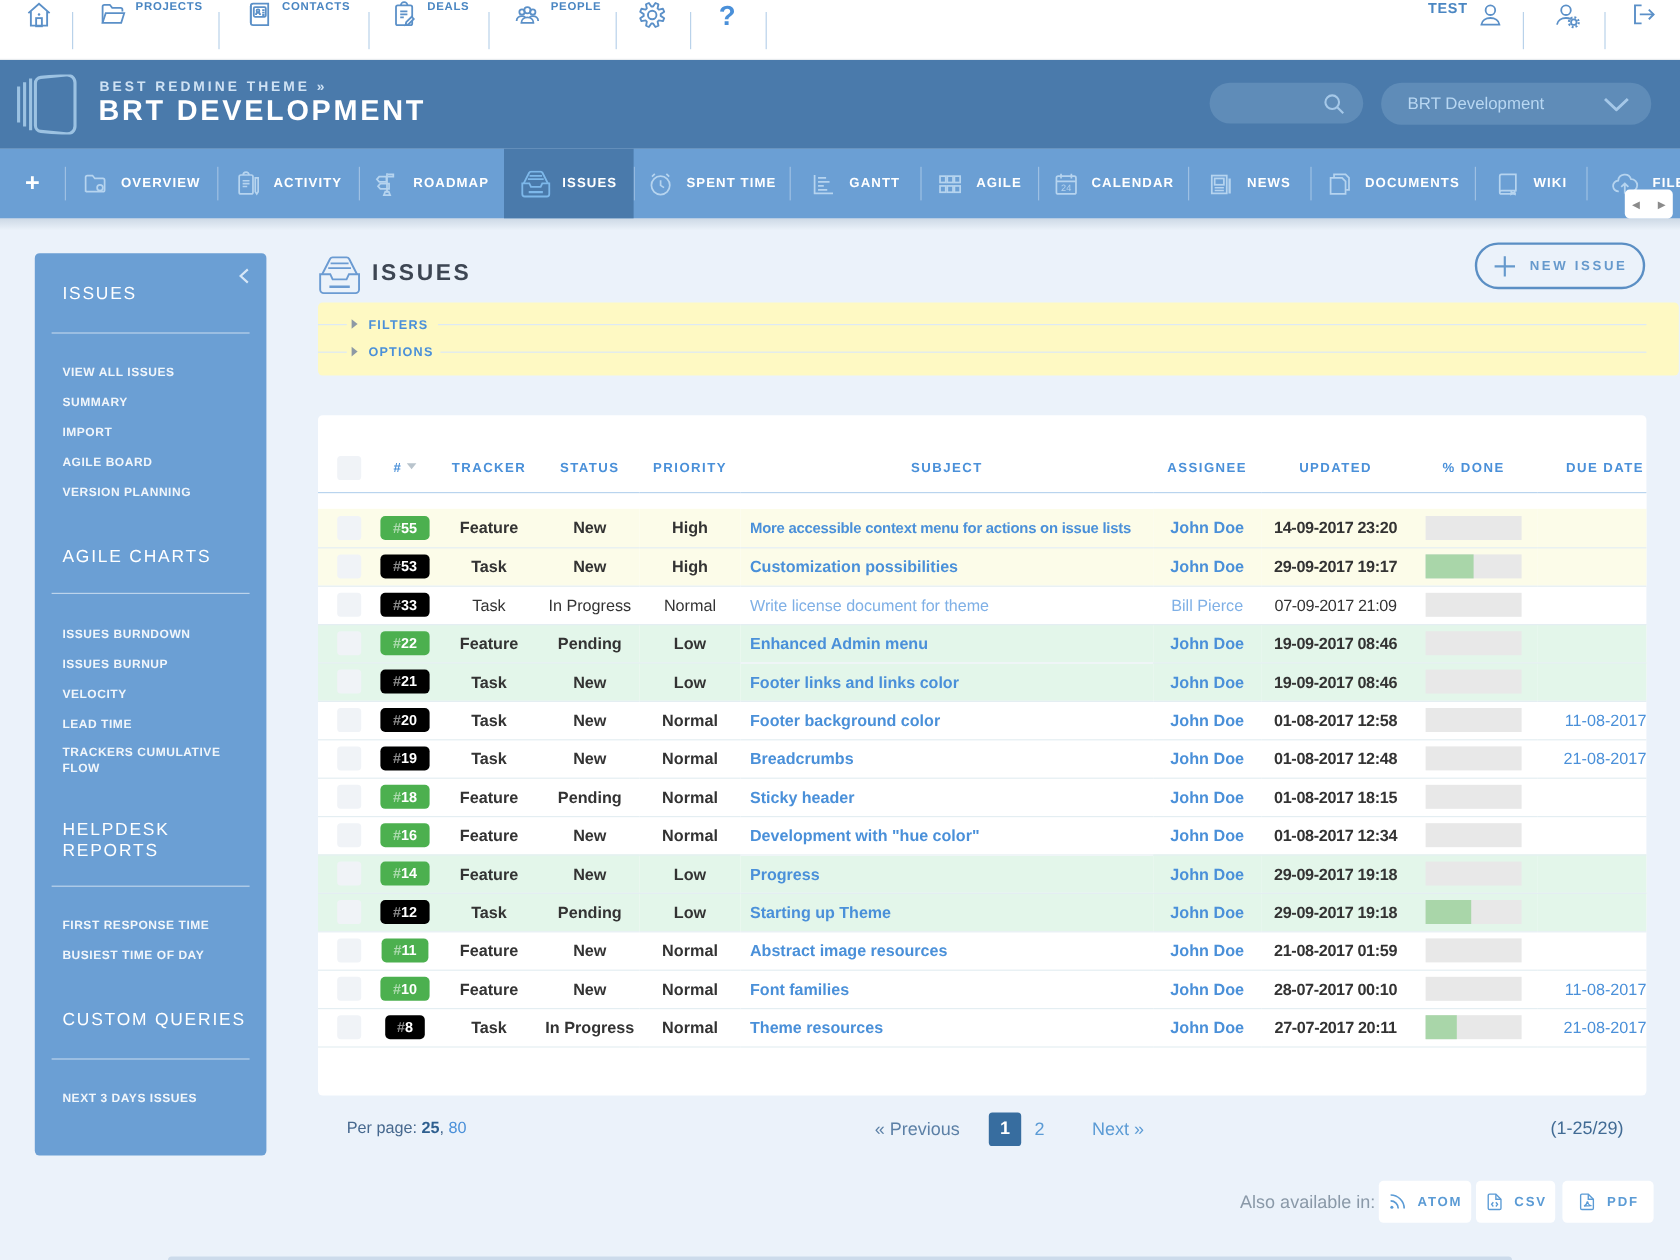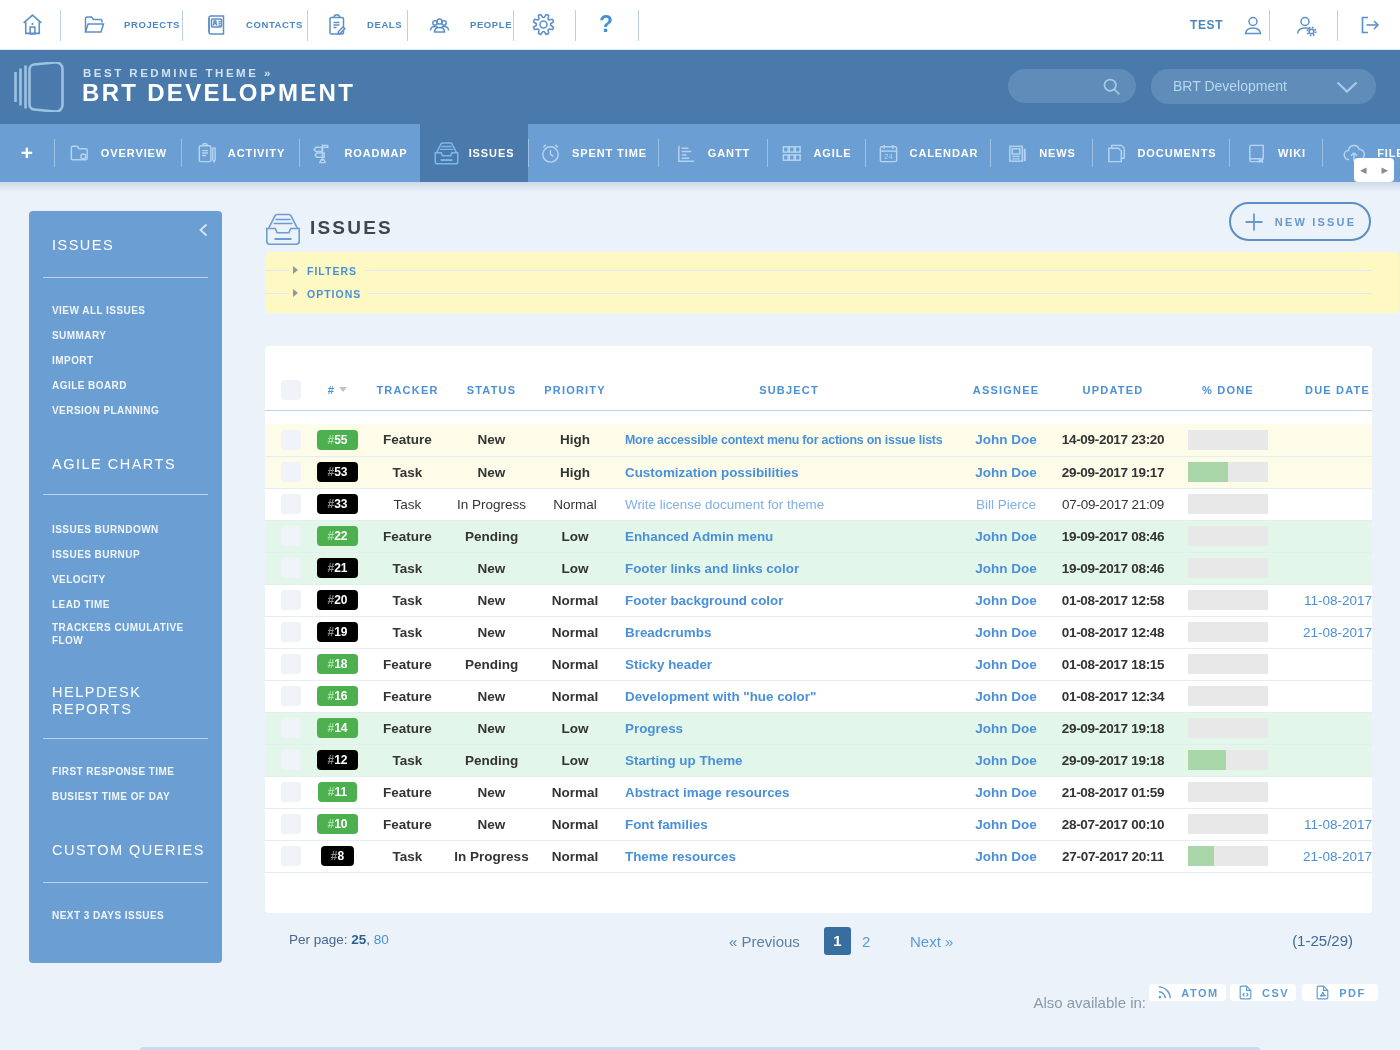--- a/index.html
+++ b/index.html
@@ -1,20 +1,20 @@
 <!DOCTYPE html>
 <html><head>
 <meta charset="utf-8">
 <style>
 *{margin:0;padding:0;box-sizing:border-box}
 html,body{width:1400px;height:1050px}
 body{font-family:"Liberation Sans",sans-serif;background:#ebf2fa;overflow:hidden;position:relative}
 
 .topbar{position:absolute;top:0;left:0;width:1400px;height:50px;background:#fff;border-bottom:1px solid #e8ecef;color:#4a82bd}
-.topbar .item{position:absolute;top:0;height:49px;display:flex;align-items:center;gap:18px;color:#5b90c8}
+.topbar .item{position:absolute;top:0;height:49px;display:flex;align-items:flex-start;gap:7px;color:#5b90c8}
 .topbar .lbl{font-size:9.5px;font-weight:bold;letter-spacing:0.6px;color:#4a86c2}
 .topbar .vdiv{position:absolute;top:10px;width:1px;height:31px;background:#b9d2ea}
 
 .header{position:absolute;top:50px;left:0;width:1400px;height:74px;background:#4a7aab}
 .activetab{position:absolute;top:124px;left:420px;width:108px;height:58px;background:#4a7aab}
 .atabicon{position:absolute;top:124px;left:420px;width:108px;height:58px;display:flex;align-items:center;justify-content:center;gap:10px;z-index:3}
 .logo{position:absolute;left:13px;top:12px}
 .brand-small{position:absolute;left:83px;top:17px;font-size:11.5px;font-weight:bold;letter-spacing:2.5px;color:#cfe2f4}
 .brand-big{position:absolute;left:82px;top:29px;font-size:24px;font-weight:bold;letter-spacing:2.3px;color:#ffffff}
 .searchbox{position:absolute;left:1008px;top:19px;width:128px;height:34px;border-radius:17px;background:#5f8cb8}
@@ -76,21 +76,21 @@
 .pgrow{position:absolute;left:265px;top:926px;width:1107px;height:28px;font-size:13.5px}
 .perpage{position:absolute;left:24px;top:6px;color:#46688e}
 .pprev{position:absolute;left:464px;top:7px;color:#5c80a6;font-size:15px}
 .pone{position:absolute;left:559px;top:1px;width:27px;height:28px;background:#376d9f;border-radius:3px;color:#fff;font-weight:bold;text-align:center;line-height:28px;font-size:15px}
 .ptwo{position:absolute;left:597px;top:7px;color:#5b9bd5;font-size:15px}
 .pnext{position:absolute;left:645px;top:7px;color:#5b9bd5;font-size:15px}
 .pcount{position:absolute;right:19px;top:6px;color:#416b94;font-size:15px}
 
 .alsorow{position:absolute;left:0;top:984px;width:1400px;height:36px}
 .alsolbl{position:absolute;right:254px;top:10px;font-size:15px;color:#8a99a8}
-.fmtbtn{position:absolute;top:0;height:17px;background:#fff;border-radius:4px;display:flex;align-items:center;justify-content:center;gap:8px;color:#5b9bd5;font-size:11px;font-weight:bold;letter-spacing:1.5px}
+.fmtbtn{position:absolute;top:0;height:35px;background:#fff;border-radius:4px;display:flex;align-items:center;justify-content:center;gap:8px;color:#5b9bd5;font-size:11px;font-weight:bold;letter-spacing:1.5px}
 .footstrip{position:absolute;left:140px;top:1047px;width:1120px;height:3px;background:#ccdbeb;border-radius:4px 4px 0 0}
 </style>
 </head>
 <body>
 <div class="topbar">
   <div class="item" style="left:20px">
       <svg width="25" height="25" viewBox="0 0 24 24" fill="none" stroke="currentColor" stroke-width="1.5">
         <path d="M3.5 10.5 12 3l8.5 7.5"></path>
         <path d="M5.5 9v11.5h13V9"></path>
         <rect x="9.7" y="14.5" width="4.6" height="6.5"></rect>

